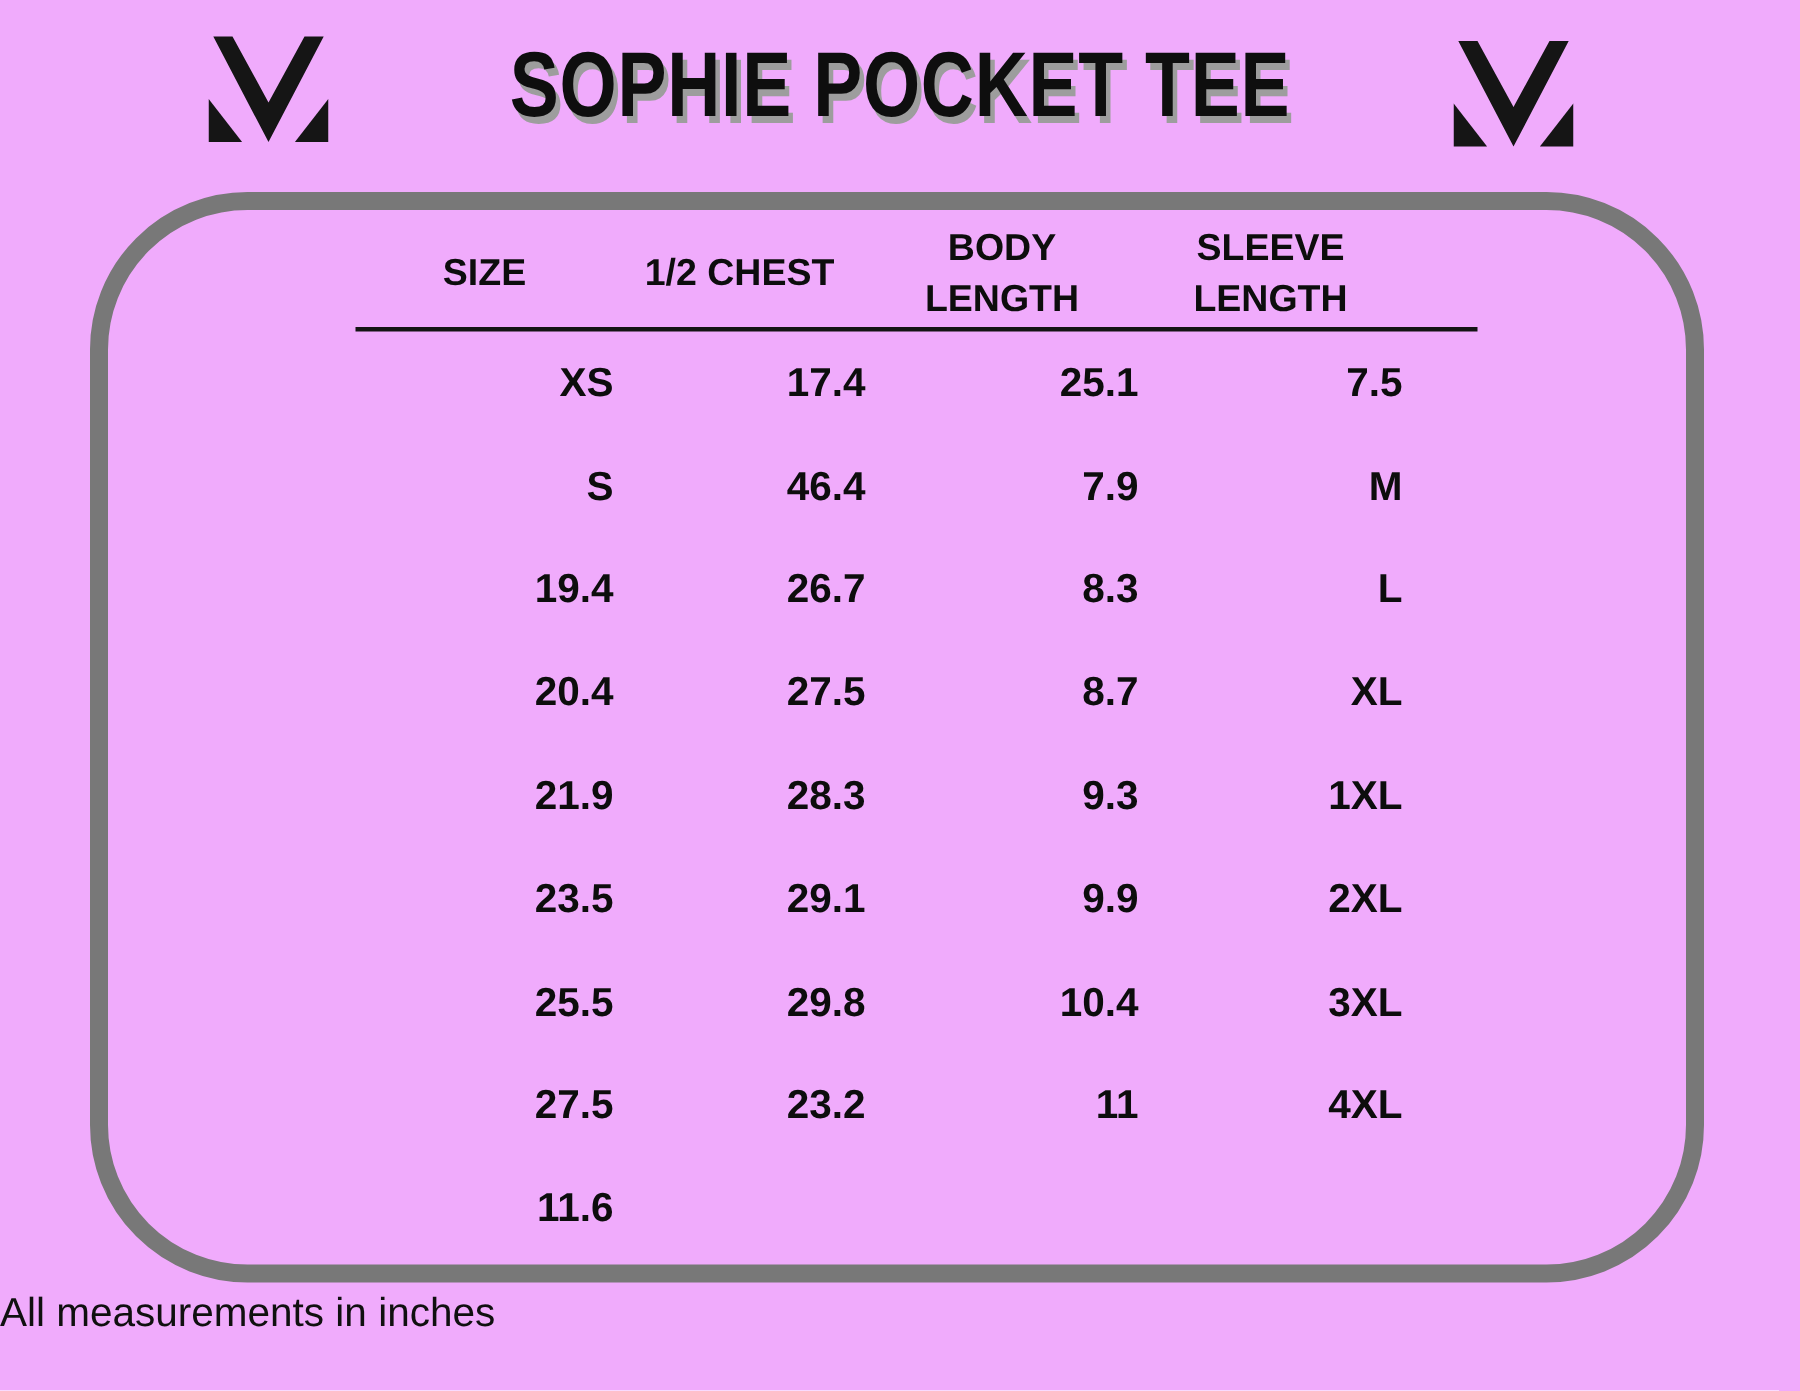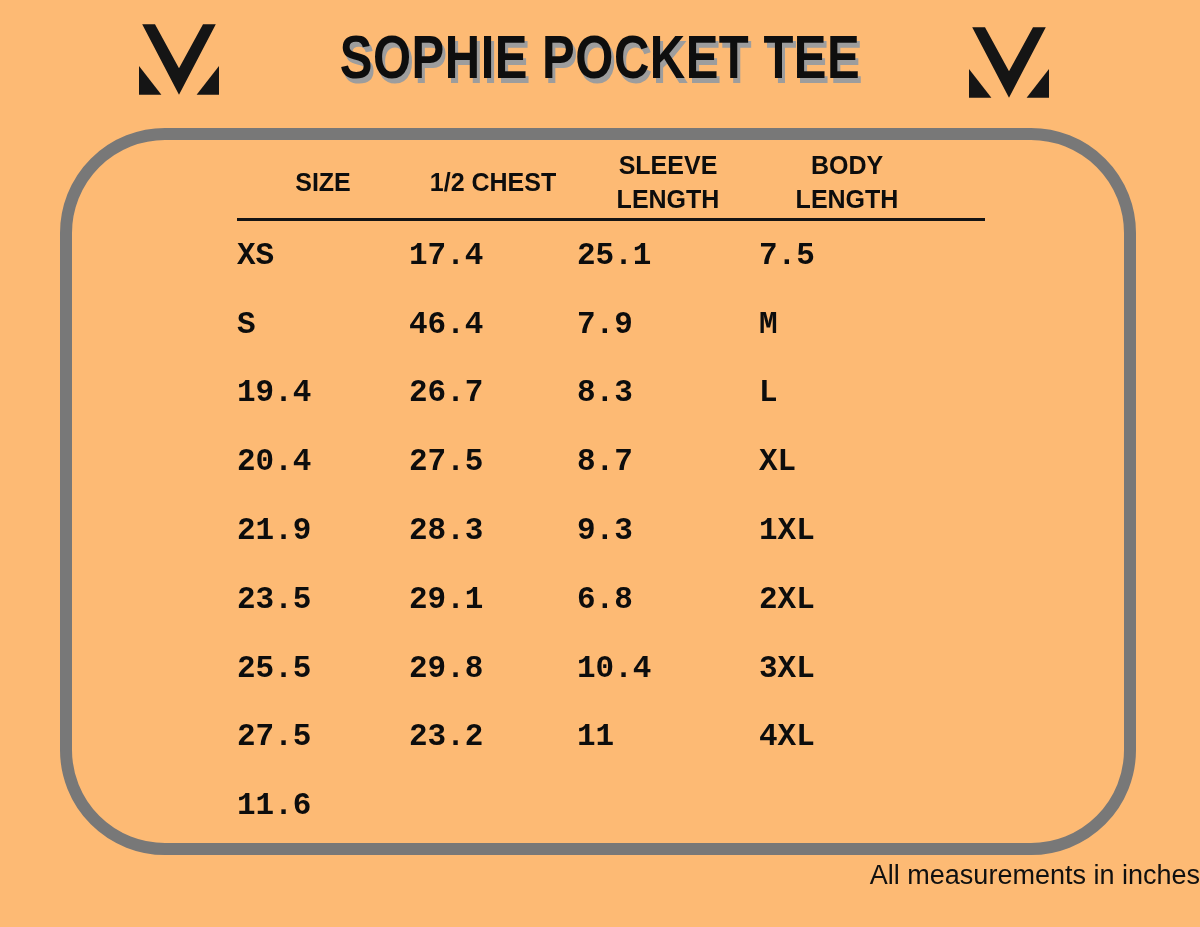--- a/index.html
+++ b/index.html
@@ -1,19 +1,19 @@
 <!DOCTYPE html>
 <html><head>
 <meta charset="utf-8">
 <style>
   html,body{margin:0;padding:0;background:#ffffff;}
   .page{
     position:relative;
     width:1200px;height:927px;
-    background:#fdba74;
+    background:#f0abfc;
     font-family:"Liberation Sans", sans-serif;
     overflow:hidden;
     color:#131313;
   }
   
   .logo{position:absolute;top:24px;width:80px;height:71px;}
   .logo-left{left:139px;}
   .logo-right{left:969px;top:27px;}
   .logo svg{width:100%;height:100%;display:block;}
   .title{
@@ -44,29 +44,28 @@
   .thead{height:72px;align-items:center;}
   .th{
     justify-self:center;text-align:center;
     font-size:25px;font-weight:bold;line-height:34px;
     color:#0d0d0d;
   }
   .th-wrap{max-width:112px;}
   .divider{width:748px;height:3px;background:#141414;}
   .tbody{grid-auto-rows:68.8px;align-items:center;}
   .cell{
-    text-align:left;
-    font-size:31px;font-weight:600;
+    text-align:right;
+    font-size:27px;font-weight:600;
     color:#0d0d0d;
-    font-family:Liberation Mono, monospace;
   }
   
   .footnote{
     position:absolute;top:860px;left:0;width:100%;
-    margin:0;text-align:right;
+    margin:0;text-align:left;
     font-size:27px;font-weight:normal;color:#101010;
   }
 </style>
 </head>
 <body>
 
 <div class="page">
 
   <span class="logo logo-left">
     <svg viewBox="0 0 100 88" xmlns="http://www.w3.org/2000/svg" fill="#151515">
@@ -85,22 +84,22 @@
       <polygon points="100,52 100,88 72,88"></polygon>
     </svg>
   </span>
 
   <div class="chart-frame"></div>
 
   <div class="size-table">
     <div class="thead">
       <div class="th">SIZE</div>
       <div class="th">1/2 CHEST</div>
+      <div class="th th-wrap">BODY LENGTH</div>
       <div class="th th-wrap">SLEEVE LENGTH</div>
-      <div class="th th-wrap">BODY LENGTH</div>
     </div>
     <div class="divider"></div>
     <div class="tbody">
         <div class="cell">XS</div>
         <div class="cell">17.4</div>
         <div class="cell">25.1</div>
         <div class="cell">7.5</div>
         <div class="cell">S</div>
         <div class="cell">46.4</div>
         <div class="cell">7.9</div>
@@ -112,21 +111,21 @@
         <div class="cell">20.4</div>
         <div class="cell">27.5</div>
         <div class="cell">8.7</div>
         <div class="cell">XL</div>
         <div class="cell">21.9</div>
         <div class="cell">28.3</div>
         <div class="cell">9.3</div>
         <div class="cell">1XL</div>
         <div class="cell">23.5</div>
         <div class="cell">29.1</div>
-        <div class="cell">6.8</div>
+        <div class="cell">9.9</div>
         <div class="cell">2XL</div>
         <div class="cell">25.5</div>
         <div class="cell">29.8</div>
         <div class="cell">10.4</div>
         <div class="cell">3XL</div>
         <div class="cell">27.5</div>
         <div class="cell">23.2</div>
         <div class="cell">11</div>
         <div class="cell">4XL</div>
         <div class="cell">11.6</div>

